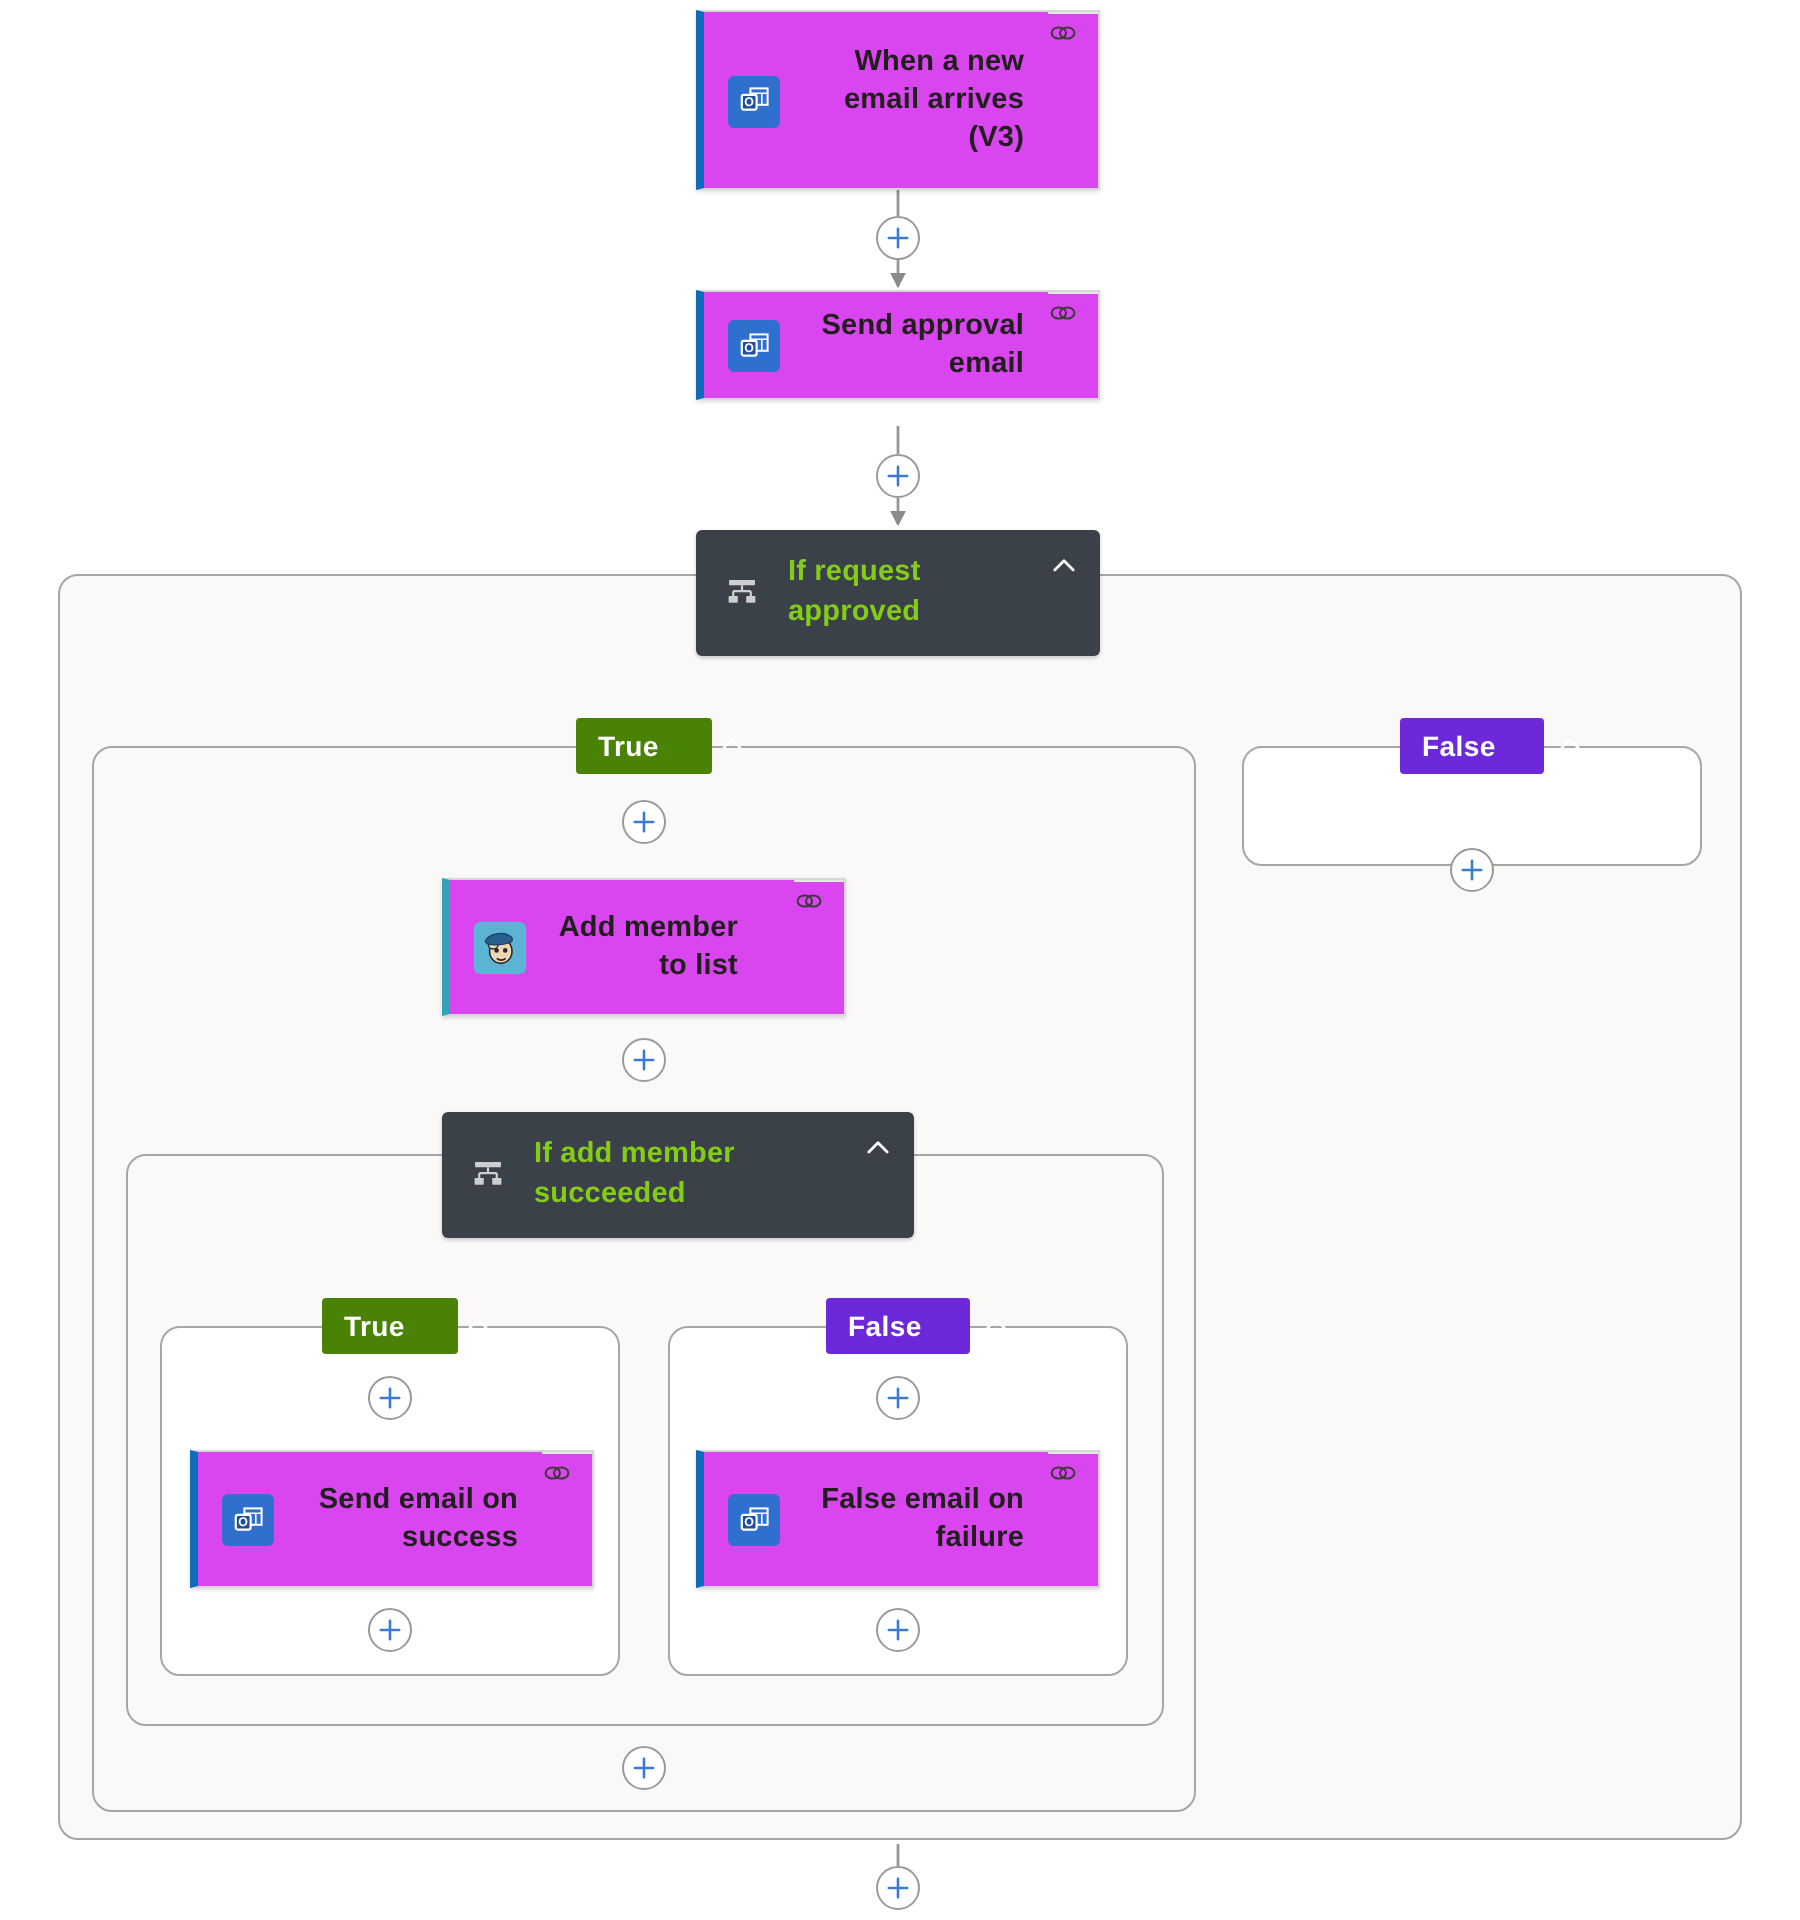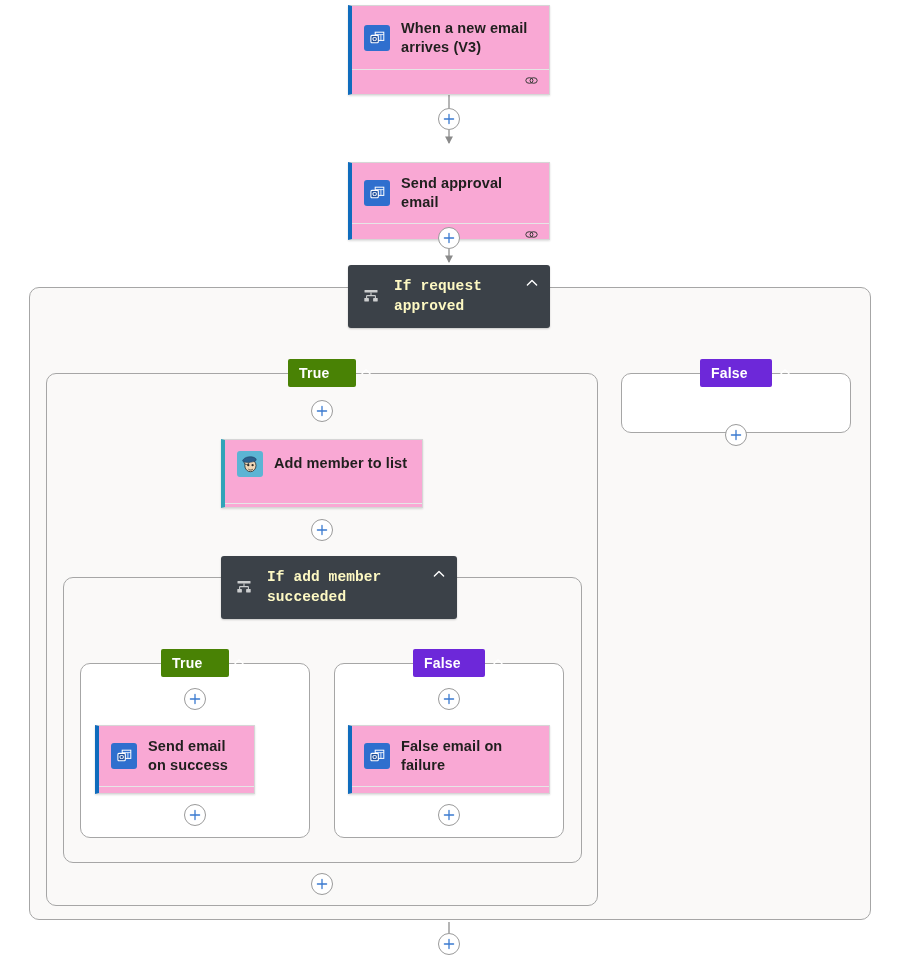--- a/index.html
+++ b/index.html
@@ -29,27 +29,28 @@
     border-radius: 10px;
     background: #faf9f8;
     box-sizing: border-box;
   }
   .scope.white { background: #ffffff; }
 
   
   .card {
     position: absolute;
     box-sizing: border-box;
-    background: #f9a8d4;
+    background: #d946ef;
     border: 1px solid #d6d6d6;
     border-left: 4px solid #0f6cbd;
     box-shadow: 0 1px 2px rgba(0,0,0,.14);
     display: flex;
-    flex-direction: column;
+    flex-direction: row;
     overflow: hidden;
+    text-align: right;
   }
   .card.teal { border-left-color: #30a3b8; gap: 16px; }
   .card-body {
     display: flex;
     align-items: center;
     gap: 11px;
     padding: 11px 12px 10px 12px;
     flex: 1 1 auto;
   }
   .card-title {
@@ -88,25 +89,24 @@
     border-radius: 3px;
     box-shadow: 0 1px 2px rgba(0,0,0,.2);
     display: flex;
     align-items: center;
     padding: 0 10px 0 14px;
     gap: 14px;
   }
   .cond-title {
     font-size: 14.5px;
     font-weight: 700;
-    color: #fef9c3;
+    color: #84cc16;
     line-height: 1.35;
     flex: 1 1 auto;
     letter-spacing: .1px;
-    font-family: Liberation Mono, monospace;
   }
   .cond-ico { flex: 0 0 auto; width: 18px; height: 18px; opacity:.92; }
   .chev { flex: 0 0 auto; width: 16px; height: 16px; align-self: flex-start; margin-top: 10px; }
 
   
   .badge {
     position: absolute;
     box-sizing: border-box;
     height: 28px;
     display: flex;
@@ -218,21 +218,21 @@
       </span>
     </div>
   </div>
 
   <div class="plus" style="left:438px; top:108px;">
     <svg width="12" height="12" viewBox="0 0 12 12">
         <path d="M6,1.4 V10.6 M1.4,6 H10.6" stroke="#3a7ad0" stroke-width="1.3" stroke-linecap="round"></path>
       </svg>
   </div>
 
-  <div class="card" style="left:348px; top:162px; width:202px; height:78px;">
+  <div class="card" style="left:348px; top:145px; width:202px; height:55px;">
     <div class="card-body">
       <span class="ico outlook">
         <svg width="17" height="17" viewBox="0 0 17 17">
           <rect x="6.2" y="2.2" width="8.6" height="8.2" fill="none" stroke="#ffffff" stroke-width="1"></rect>
           <line x1="6.2" y1="4.6" x2="14.8" y2="4.6" stroke="#ffffff" stroke-width=".8"></line>
           <line x1="9.1" y1="4.6" x2="9.1" y2="10.4" stroke="#ffffff" stroke-width=".8"></line>
           <line x1="11.9" y1="4.6" x2="11.9" y2="10.4" stroke="#ffffff" stroke-width=".8"></line>
           <rect x="1.9" y="5.4" width="7.4" height="7.4" rx="1" fill="#1f4f9c" stroke="#ffffff" stroke-width="1.1"></rect>
           <text x="5.6" y="11.1" font-size="6.2" font-family="'Liberation Sans',sans-serif" font-weight="700" fill="#ffffff" text-anchor="middle">O</text>
         </svg>
@@ -373,21 +373,21 @@
         <path d="M6,1.4 V10.6 M1.4,6 H10.6" stroke="#3a7ad0" stroke-width="1.3" stroke-linecap="round"></path>
       </svg>
   </div>
 
   <div class="plus" style="left:438px; top:688px;">
     <svg width="12" height="12" viewBox="0 0 12 12">
         <path d="M6,1.4 V10.6 M1.4,6 H10.6" stroke="#3a7ad0" stroke-width="1.3" stroke-linecap="round"></path>
       </svg>
   </div>
 
-  <div class="card" style="left:95px; top:725px; width:160px; height:69px;">
+  <div class="card" style="left:95px; top:725px; width:202px; height:69px;">
     <div class="card-body">
       <span class="ico outlook">
         <svg width="17" height="17" viewBox="0 0 17 17">
           <rect x="6.2" y="2.2" width="8.6" height="8.2" fill="none" stroke="#ffffff" stroke-width="1"></rect>
           <line x1="6.2" y1="4.6" x2="14.8" y2="4.6" stroke="#ffffff" stroke-width=".8"></line>
           <line x1="9.1" y1="4.6" x2="9.1" y2="10.4" stroke="#ffffff" stroke-width=".8"></line>
           <line x1="11.9" y1="4.6" x2="11.9" y2="10.4" stroke="#ffffff" stroke-width=".8"></line>
           <rect x="1.9" y="5.4" width="7.4" height="7.4" rx="1" fill="#1f4f9c" stroke="#ffffff" stroke-width="1.1"></rect>
           <text x="5.6" y="11.1" font-size="6.2" font-family="'Liberation Sans',sans-serif" font-weight="700" fill="#ffffff" text-anchor="middle">O</text>
         </svg>

